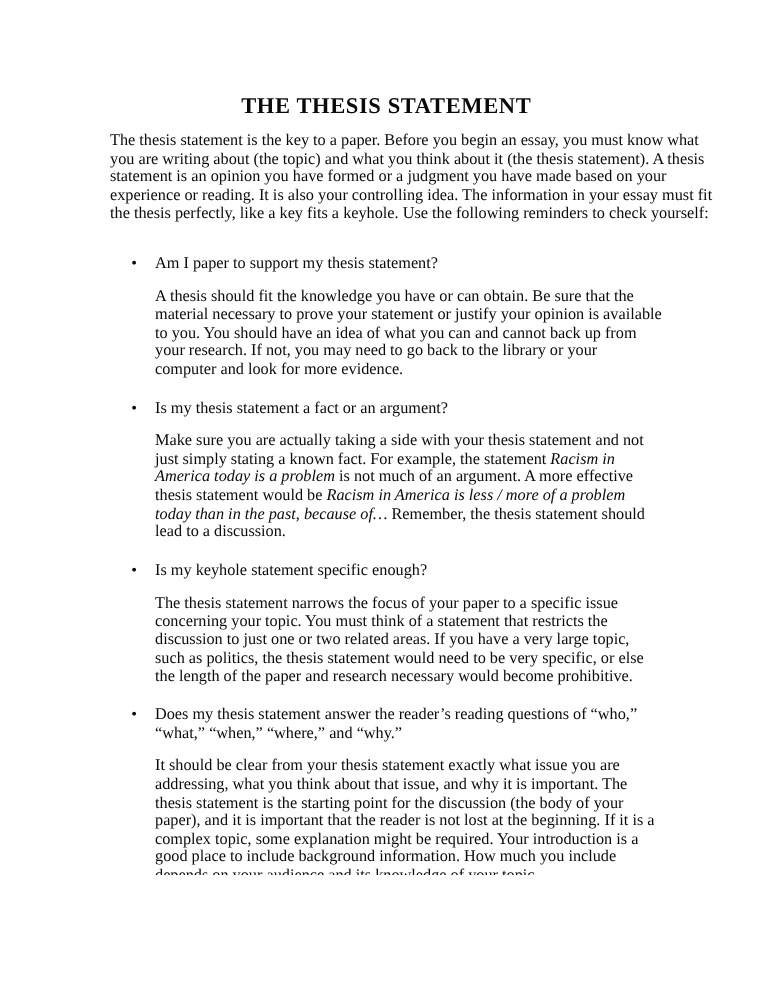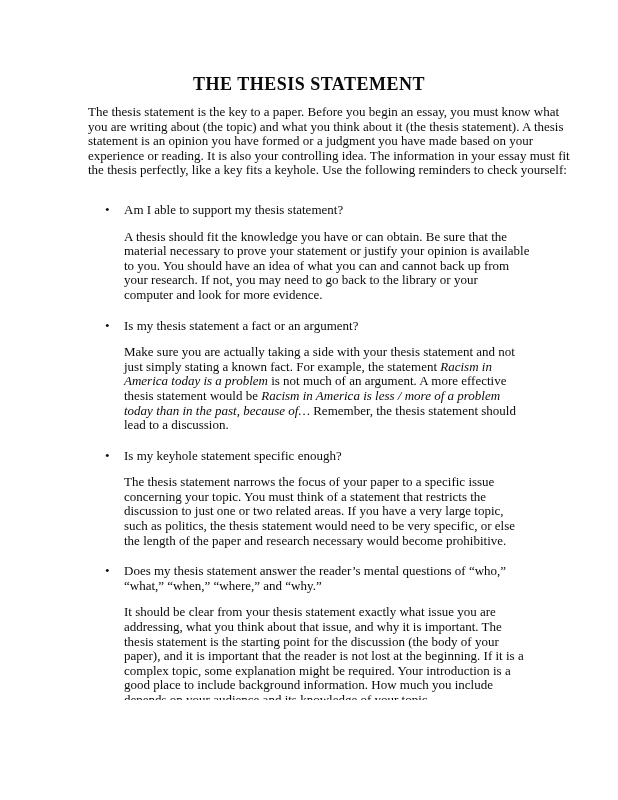--- a/index.html
+++ b/index.html
@@ -74,39 +74,39 @@
 <div class="doc-page">
 
   <h1 class="doc-title">THE THESIS STATEMENT</h1>
 
   <p class="doc-intro">The thesis statement is the key to a paper. Before you begin an essay, you must know what you are writing about (the topic) and what you think about it (the thesis statement). A thesis statement is an opinion you have formed or a judgment you have made based on your experience or reading. It is also your controlling idea. The information in your essay must fit the thesis perfectly, like a key fits a keyhole. Use the following reminders to check yourself:</p>
 
   <ul class="checklist">
 
     <li class="checklist-item">
       <span class="bullet-dot">•</span>
-      <p class="bullet-question">Am I able to support my thesis statement?</p>
+      <p class="bullet-question">Am I paper to support my thesis statement?</p>
       <p class="bullet-explanation"><span>A thesis should fit the knowledge you have or can obtain. Be sure that the material necessary to prove your statement or justify your opinion is available to you. You should have an idea of what you can and cannot back up from your research. If not, you may need to go back to the library or your computer and look for more evidence.</span></p>
     </li>
 
     <li class="checklist-item">
       <span class="bullet-dot">•</span>
       <p class="bullet-question">Is my thesis statement a fact or an argument?</p>
       <p class="bullet-explanation"><span>Make sure you are actually taking a side with your thesis statement and not just simply stating a known fact. For example, the statement </span><span class="it">Racism in America today is a problem</span><span> is not much of an argument. A more effective thesis statement would be </span><span class="it">Racism in America is less / more of a problem today than in the past, because of…</span><span> Remember, the thesis statement should lead to a discussion.</span></p>
     </li>
 
     <li class="checklist-item">
       <span class="bullet-dot">•</span>
       <p class="bullet-question">Is my keyhole statement specific enough?</p>
       <p class="bullet-explanation"><span>The thesis statement narrows the focus of your paper to a specific issue concerning your topic. You must think of a statement that restricts the discussion to just one or two related areas. If you have a very large topic, such as politics, the thesis statement would need to be very specific, or else the length of the paper and research necessary would become prohibitive.</span></p>
     </li>
 
     <li class="checklist-item">
       <span class="bullet-dot">•</span>
-      <p class="bullet-question">Does my thesis statement answer the reader’s mental questions of “who,” “what,” “when,” “where,” and “why.”</p>
+      <p class="bullet-question">Does my thesis statement answer the reader’s reading questions of “who,” “what,” “when,” “where,” and “why.”</p>
       <p class="bullet-explanation"><span>It should be clear from your thesis statement exactly what issue you are addressing, what you think about that issue, and why it is important. The thesis statement is the starting point for the discussion (the body of your paper), and it is important that the reader is not lost at the beginning. If it is a complex topic, some explanation might be required. Your introduction is a good place to include background information. How much you include depends on your audience and its knowledge of your topic.</span></p>
     </li>
 
   </ul>
 
   <div class="doc-footer">
     <div>SIUC Writing Center</div>
     <div>www.siu.edu/~clear</div>
   </div>
 

